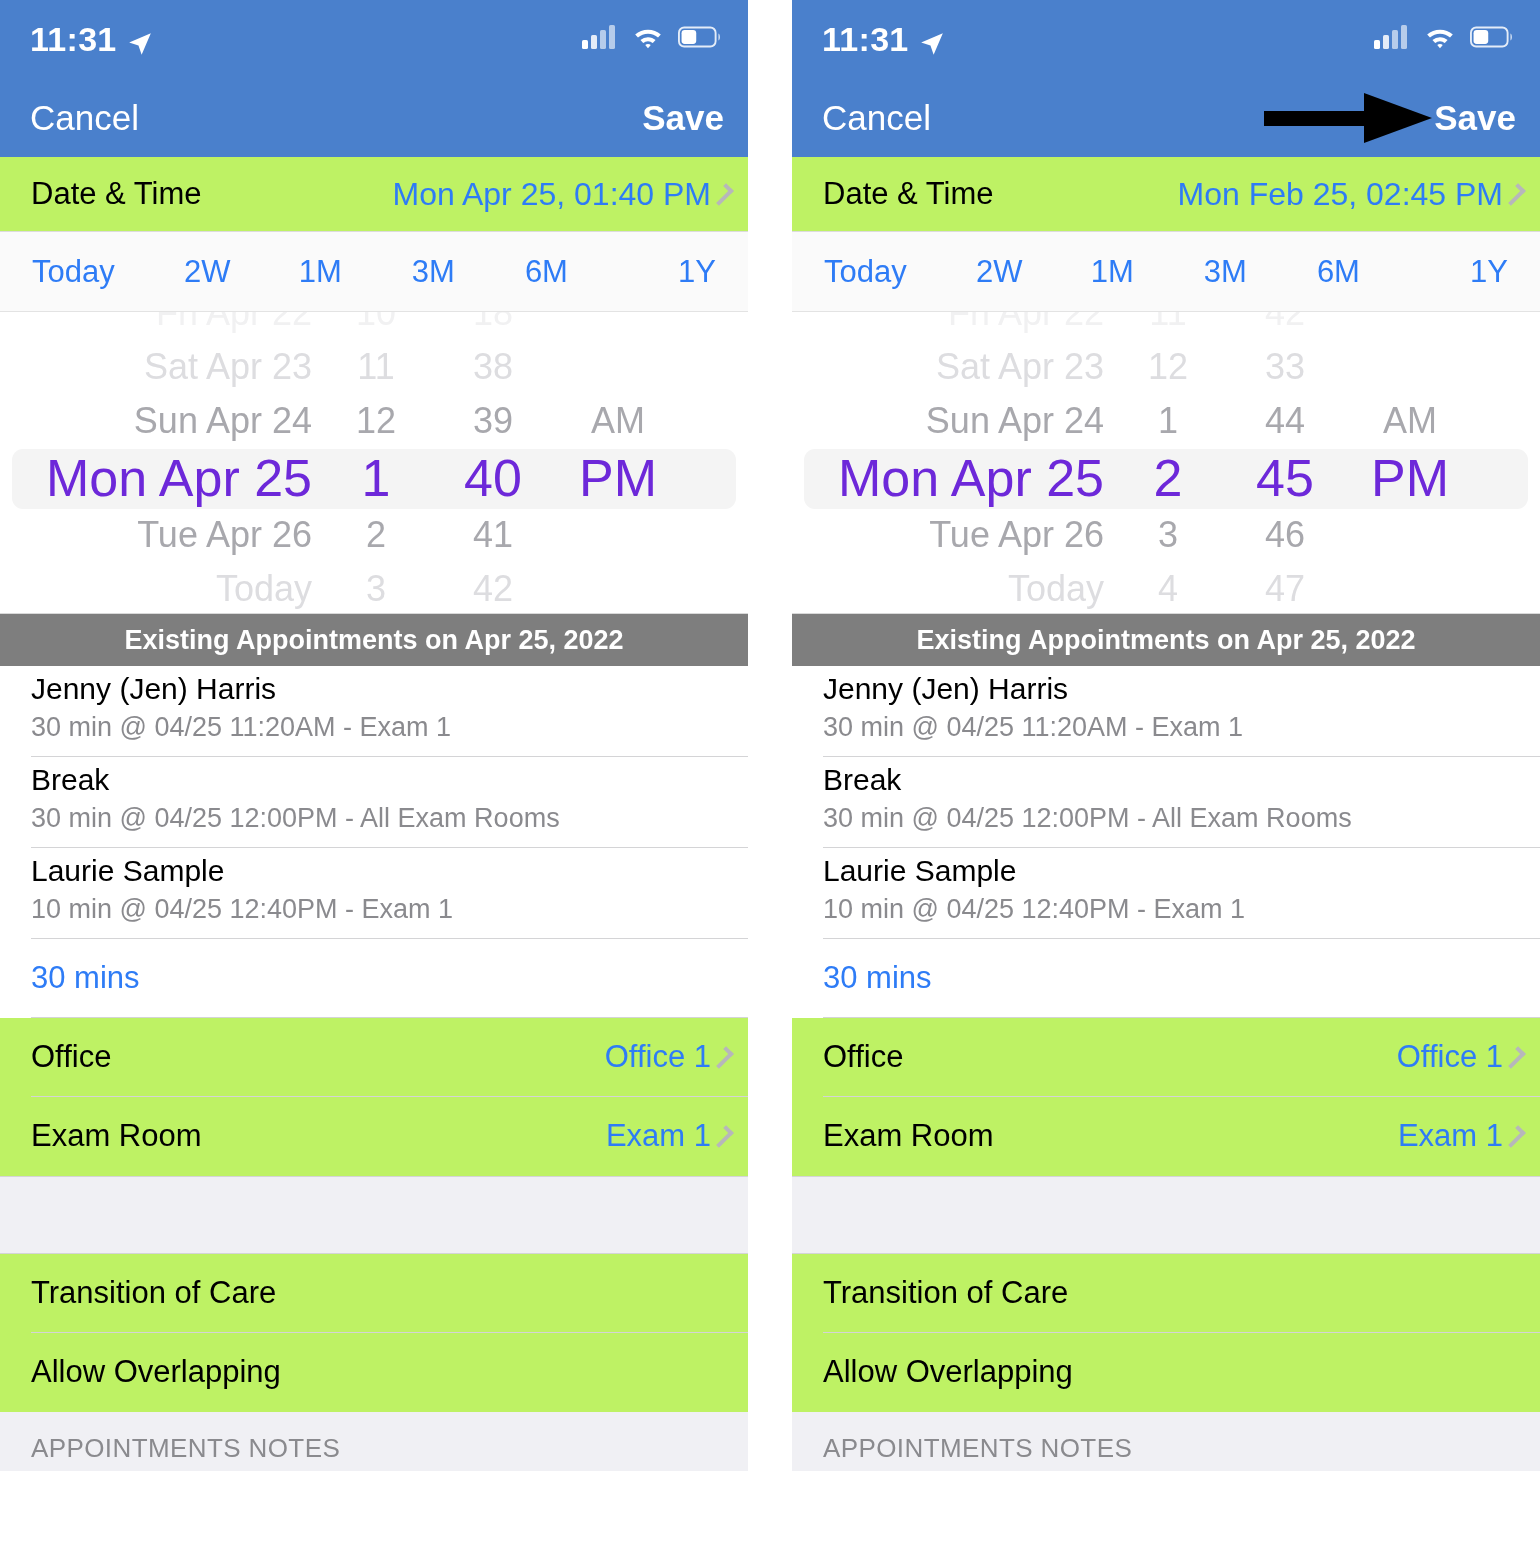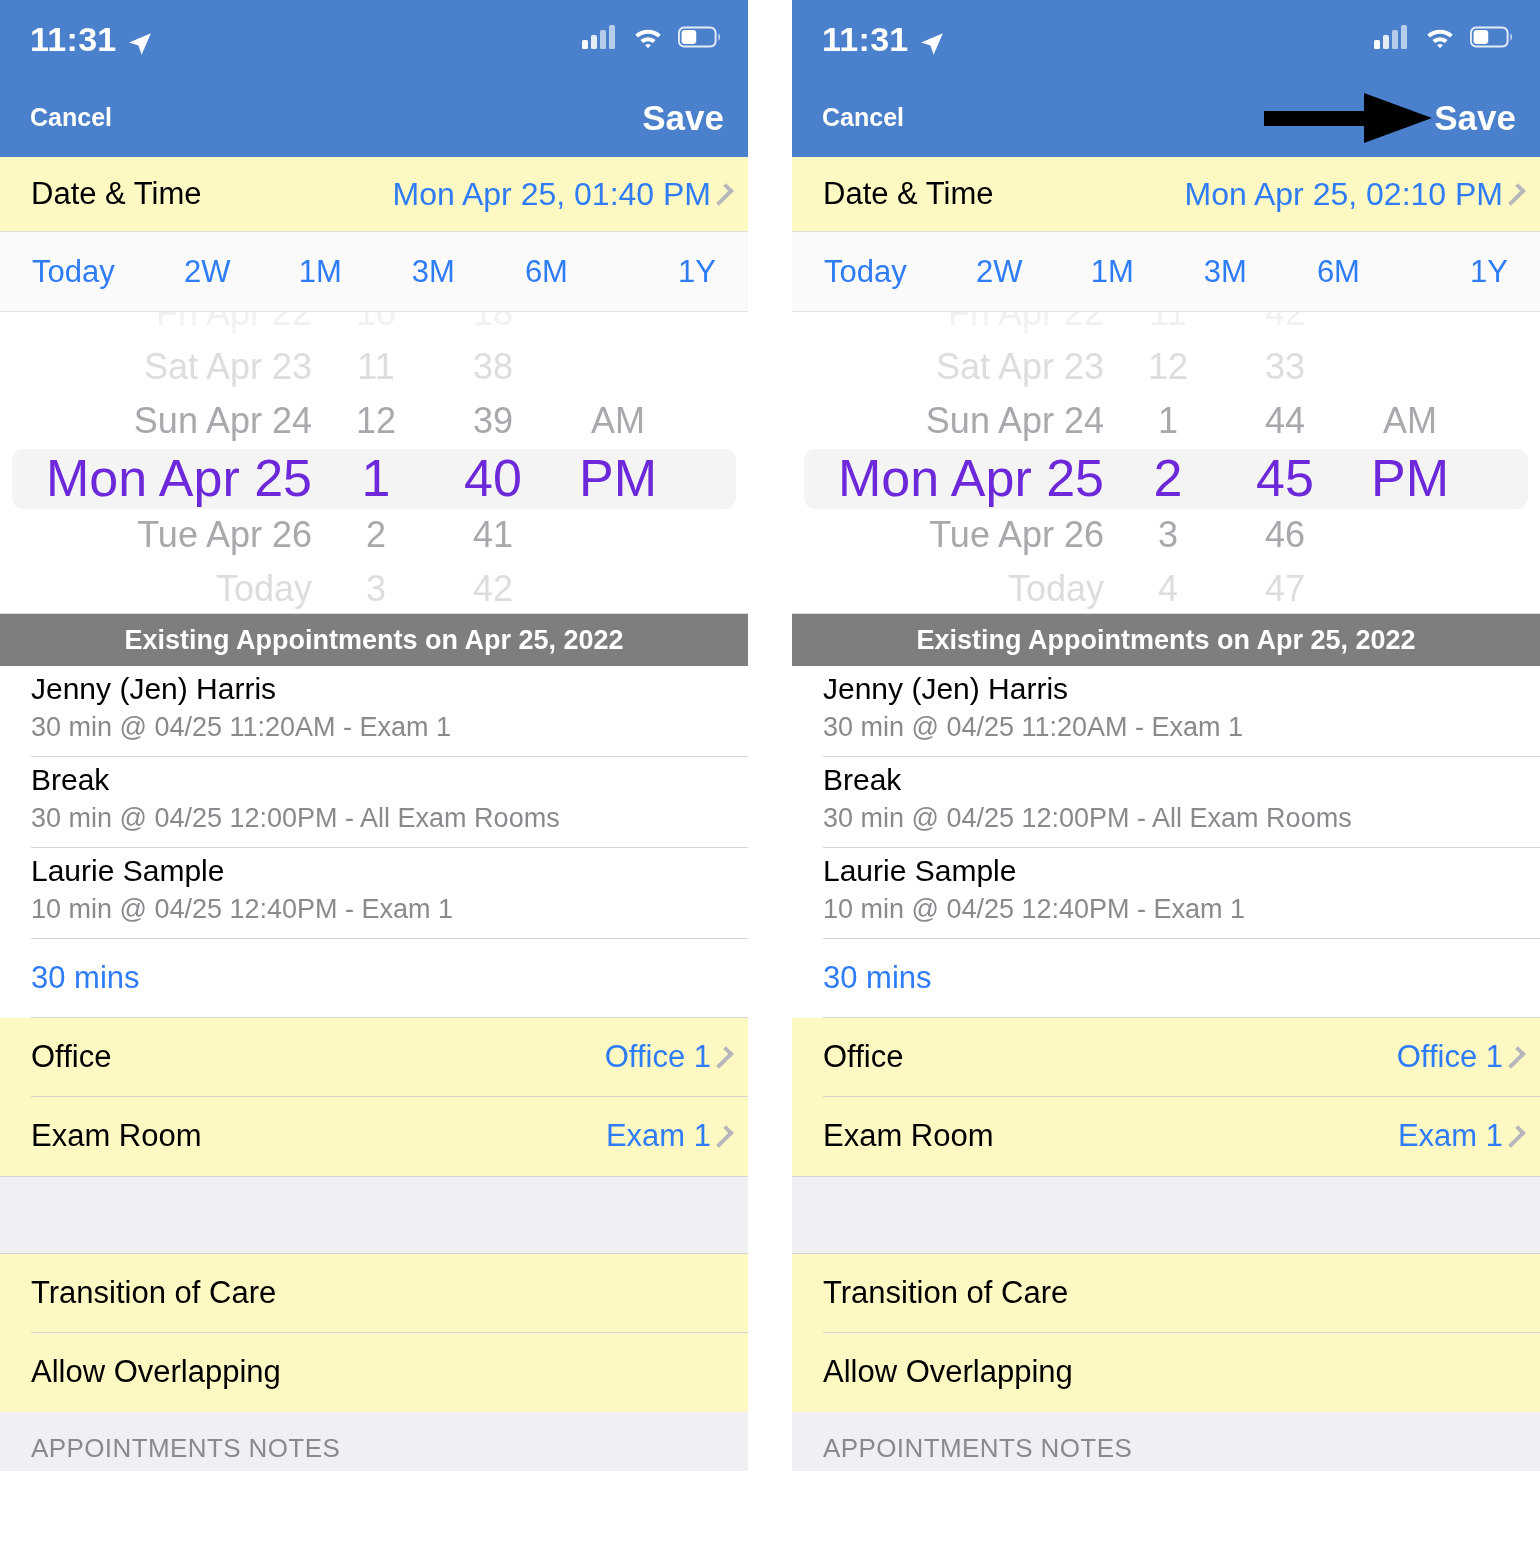--- a/index.html
+++ b/index.html
@@ -36,36 +36,36 @@
   }
   .loc-arrow { display: inline-block; width: 26px; height: 26px; }
   .status-icons { display: flex; align-items: center; gap: 14px; }
 
   .navrow {
     height: 79px;
     display: flex; align-items: center; justify-content: space-between;
     padding: 0 24px 0 30px;
     position: relative;
   }
-  .nav-cancel { color:#fff; font-size: 25px; font-weight: 700; text-align: right; }
+  .nav-cancel { color:#fff; font-size: 35px; font-weight: 400; text-align: right; }
   .nav-save   { color:#fff; font-size: 35px; font-weight: 700; }
 
   .anno-arrow {
     position: absolute;
     left: 472px; top: 50%; transform: translateY(-50%);
     width: 170px; height: 54px;
     pointer-events: none;
   }
 
   
   .row {
     position: relative;
     display: flex; align-items: center; justify-content: space-between;
     padding: 0 20px 0 31px;
-    background: #fef9c3;
+    background: #bef264;
   }
   .row.sep::after {
     content:""; position: absolute; left: 31px; right: 0; bottom: 0;
     height: 1px; background: #d4d4d6;
   }
   .row-label { font-size: 31px; color: #000; }
   .row-value { font-size: 31px; color: #2e7cf6; display:flex; align-items:center; gap:2px;}
   .chev {
     display:inline-block; width: 11px; height: 21px; margin-left: 4px;
     border-right: 4px solid #b7b7bb; border-top: 4px solid #b7b7bb;
@@ -325,21 +325,21 @@
           <div class="anno-arrow"><svg viewBox="0 0 170 54" width="170" height="54" aria-hidden="true">
               <rect x="0" y="20" width="110" height="15" fill="#000000"></rect>
               <path d="M100 2 L168 27 L100 52 Z" fill="#000000"></path>
             </svg></div>
           <div class="nav-save">Save</div>
         </div>
       </div>
       <div class="row datetime-row">
         <span class="row-label">Date &amp; Time</span>
         <span class="row-value">
-          <span>Mon Apr 25, 02:10 PM</span>
+          <span>Mon Feb 25, 02:45 PM</span>
           <i class="chev"></i>
         </span>
       </div>
       <div class="seg">
         <div class="seg-item">Today</div>
         <div class="seg-item">2W</div>
         <div class="seg-item">1M</div>
         <div class="seg-item">3M</div>
         <div class="seg-item">6M</div>
         <div class="seg-item">1Y</div>

